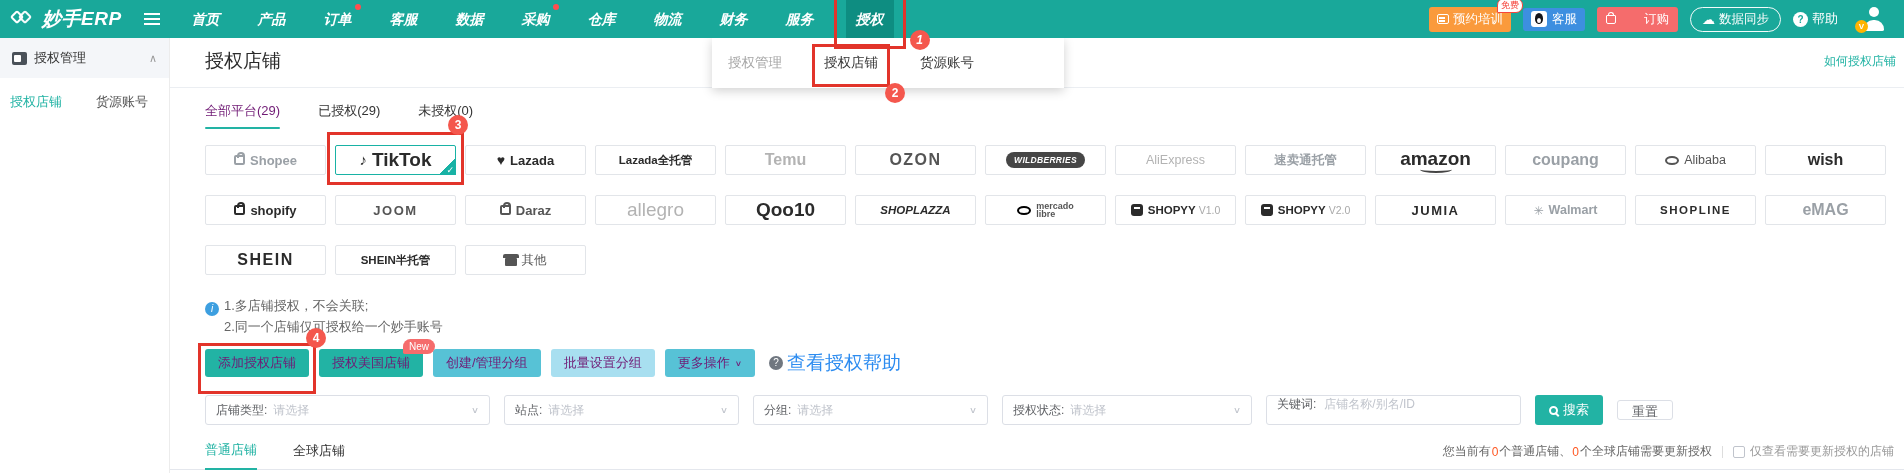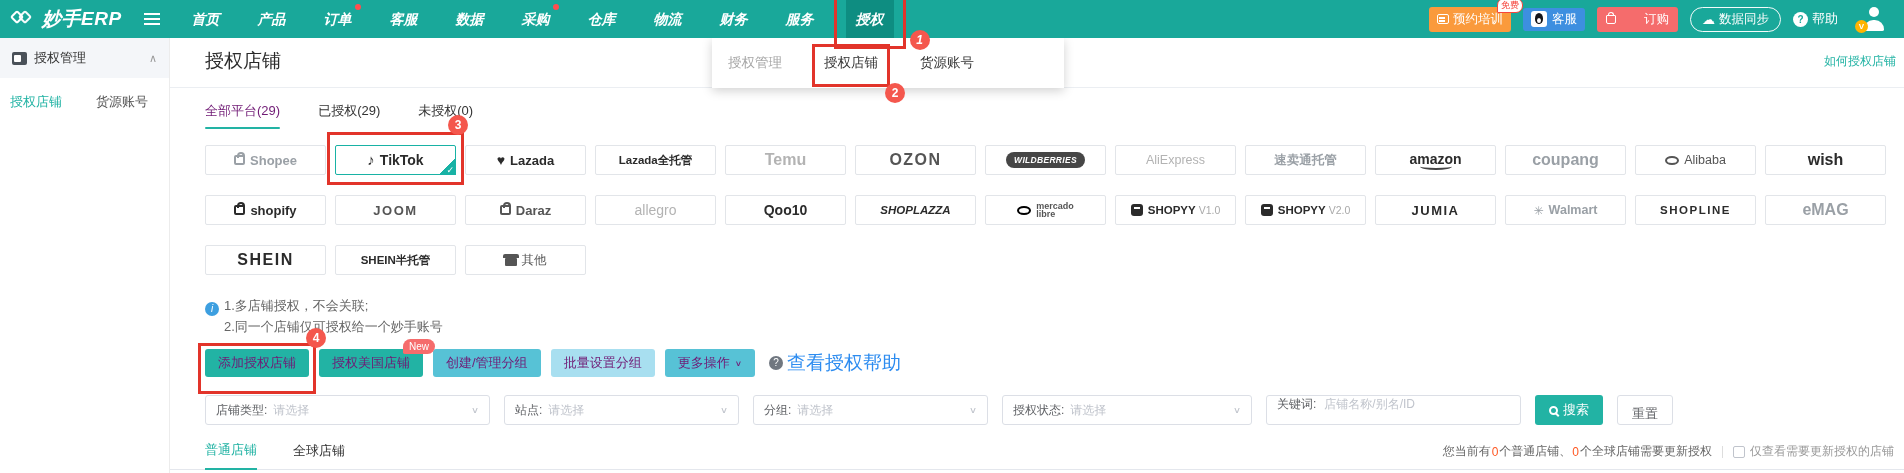--- a/index.html
+++ b/index.html
@@ -91,21 +91,21 @@
   .tile{width:121px;height:30px;border:1px solid #e2e5e9;border-radius:2px;background:#fff;display:flex;align-items:center;justify-content:center;position:relative;cursor:pointer;}
   .tile.highlight{border-color:#18b2a5;}
   .p-name{font-size:13px;color:#666;white-space:nowrap;}
   .d .p-name,.d .p-icon{color:#2b2b2b;}
   .d2 .p-name,.d2 .p-icon{color:#555;}
   .g .p-name,.g .p-icon{color:#9aa0a6;}
   .g2 .p-name,.g2 .p-icon{color:#b3b3b3;}
   .b .p-name{font-weight:bold;}
   .sm .p-name{font-size:11.5px;}
   .md .p-name{font-size:12.5px;}
-  .lg .p-name{font-size:14px;}
+  .lg .p-name{font-size:19px;}
   .xl .p-name{font-size:16px;}
   .sp .p-name{letter-spacing:1.5px;}
   .it .p-name{font-style:italic;}
   .p-sub{color:#a9a9a9;font-size:10.5px;margin-left:3px;}
   .p-sub:empty{display:none;}
   .p-icon{display:none;margin-right:5px;vertical-align:middle;position:relative;}
   .p-icon[class*="pi-"]{display:inline-block;}
   .pi-note::before{content:"♪";font-size:15px;font-weight:bold;}
   .pi-heart::before{content:"♥";font-size:14px;}
   .pi-spark::before{content:"✳";font-size:12px;}
@@ -151,21 +151,21 @@
   .sel.w-md{width:250px;}
   .f-label{color:#606266;white-space:nowrap;}
   .f-ph{color:#c0c4cc;margin-left:6px;white-space:nowrap;}
   .chev{margin-left:auto;color:#c0c4cc;font-size:11px;transform:scaleY(.8);}
   .kw{width:255px;height:30px;border:1px solid #dcdfe6;border-radius:3px;display:flex;align-items:flex-start;padding:0 10px;font-size:12px;background:#fff;}
   .kw-input{border:none;outline:none;flex:1;min-width:0;font-size:12px;margin-left:6px;color:#333;}
   .kw-input::placeholder{color:#c0c4cc;}
   .btn-search{background:#22b3a4;height:30px;border-radius:3px;padding:0 14px;color:#fff;font-size:13px;border:none;display:inline-flex;align-items:center;cursor:pointer;}
   .mag{width:9px;height:9px;border:2px solid #fff;border-radius:50%;position:relative;display:inline-block;margin-right:5px;}
   .mag::after{content:"";position:absolute;width:2px;height:5px;background:#fff;transform:rotate(-45deg);right:-2px;bottom:-4px;}
-  .btn-reset{height:30px;border:1px solid #dcdfe6;background:#fff;color:#606266;border-radius:3px;padding:9px 14px;font-size:13px;cursor:pointer;}
+  .btn-reset{height:20px;border:1px solid #dcdfe6;background:#fff;color:#606266;border-radius:3px;padding:2px 14px;font-size:13px;cursor:pointer;}
 
   
   .bottom-bar{display:flex;align-items:flex-end;border-bottom:1px solid #e4e7ed;margin:16px -8px 0 -35px;padding:0 10px 0 35px;}
   .btab{font-size:13px;color:#333;padding-bottom:9px;margin-right:36px;cursor:pointer;text-decoration:none;}
   .btab.active{color:#22b3a4;border-bottom:2px solid #22b3a4;margin-bottom:-1px;}
   .summary{margin-left:auto;display:flex;align-items:center;font-size:12px;color:#666;padding-bottom:9px;white-space:nowrap;}
   .num{color:#ff5722;margin:0 1px;}
   .vsep{width:1px;height:12px;background:#ddd;margin:0 10px;}
   .cb{width:12px;height:12px;border:1px solid #c0c4cc;border-radius:2px;background:#fff;margin-right:5px;display:inline-block;cursor:pointer;}
   .cb-label{color:#999;}

